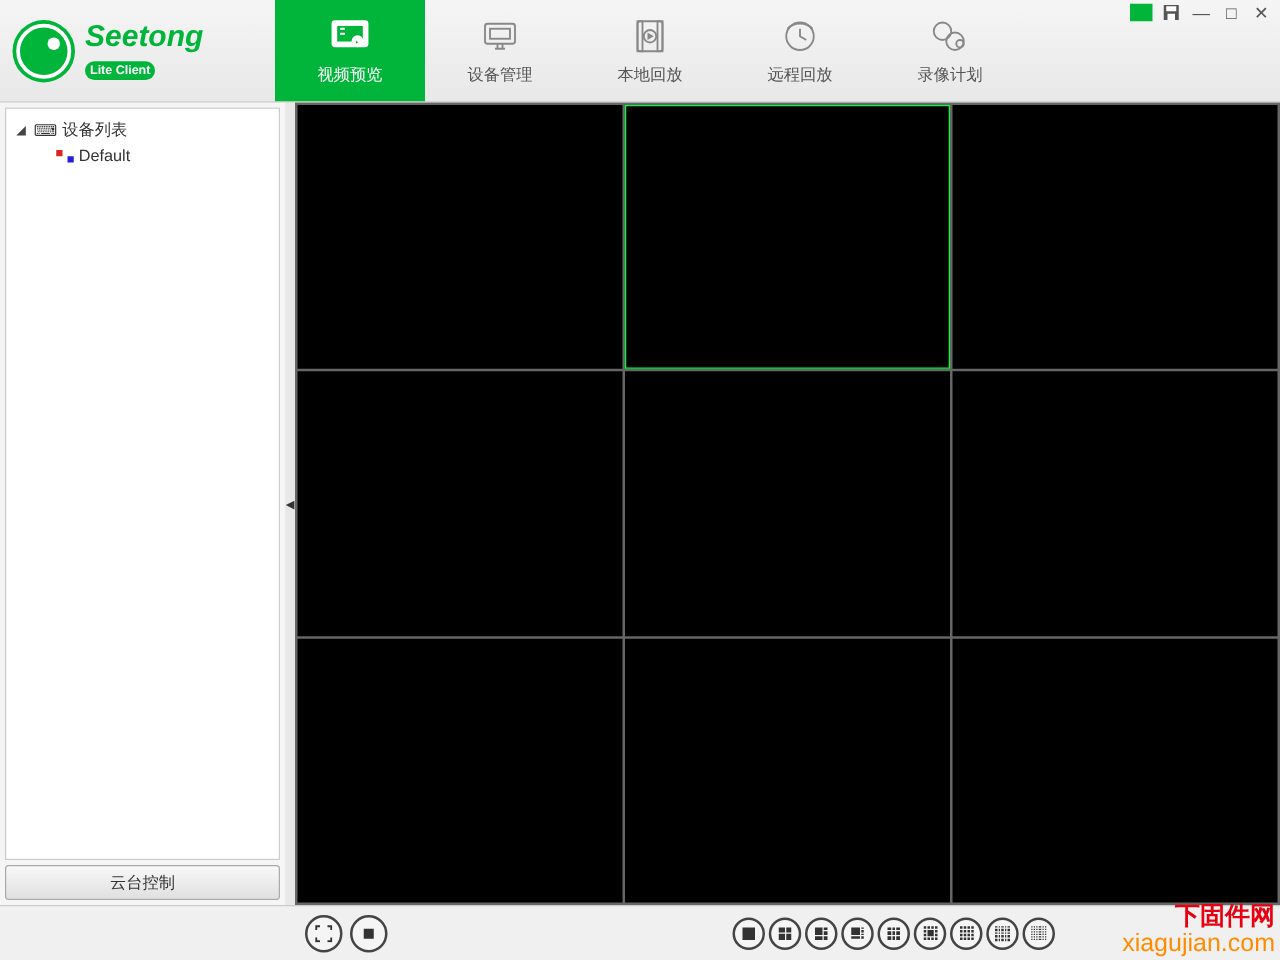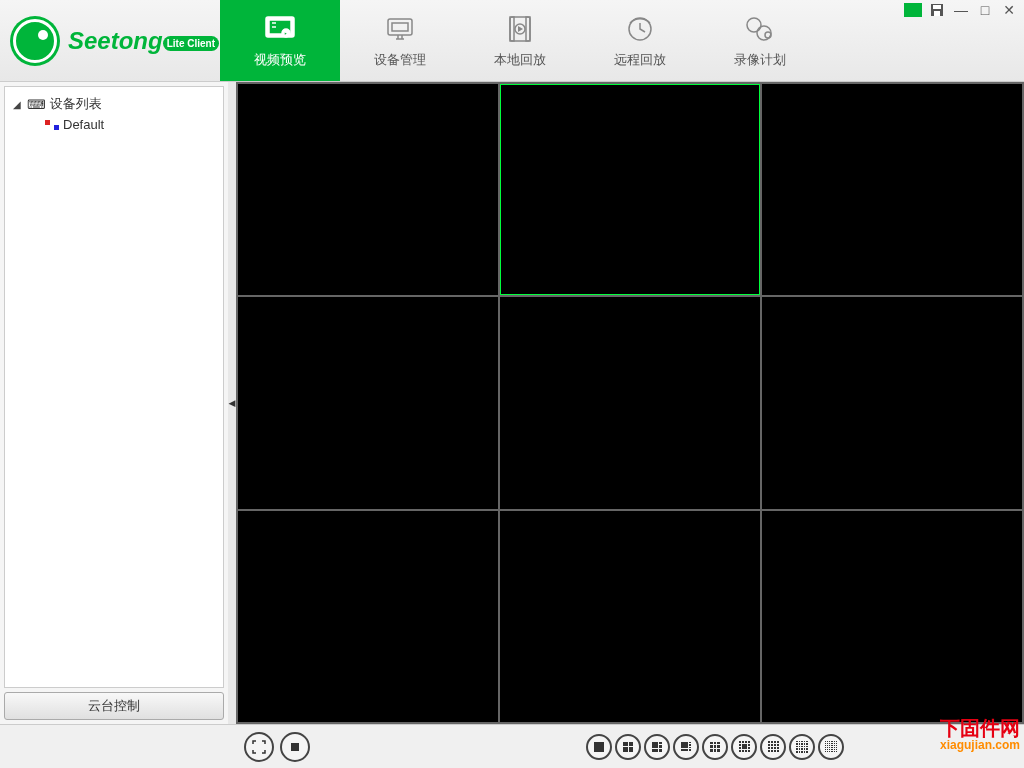--- a/index.html
+++ b/index.html
@@ -4,21 +4,21 @@
   <style>
     * { box-sizing: border-box; margin: 0; padding: 0; font-family: "Microsoft YaHei", Arial, sans-serif; }
     body { width: 1024px; height: 768px; background: #f0f0f0; overflow: hidden; position: relative; }
     
     .top-bar { height: 82px; background: linear-gradient(to bottom, #f5f5f5, #e8e8e8); border-bottom: 1px solid #ccc; display: flex; align-items: stretch; position: relative; }
     
     .logo-area { width: 220px; display: flex; align-items: center; padding-left: 10px; gap: 8px; }
     .logo-circle { width: 50px; height: 50px; border-radius: 50%; background: #00b53a; position: relative; display: flex; align-items: center; justify-content: center; }
     .logo-circle::before { content: ""; width: 38px; height: 38px; border: 3px solid #fff; border-radius: 50%; position: absolute; }
     .logo-circle::after { content: ""; width: 10px; height: 10px; background: #fff; border-radius: 50%; position: absolute; top: 14px; right: 12px; }
-    .logo-text { display: flex; flex-direction: row; }
+    .logo-text { display: flex; flex-direction: column; }
     .logo-title { font-size: 24px; font-weight: bold; color: #00b53a; font-style: italic; line-height: 1; }
     .logo-sub { margin-top: 4px; }
     .lite-badge { display: inline-block; background: #00b53a; color: #fff; font-size: 10px; font-weight: bold; padding: 2px 4px; border-radius: 10px; }
     
     .nav-tabs { display: flex; flex: 1; }
     .nav-tab { width: 120px; display: flex; flex-direction: column; align-items: center; justify-content: center; cursor: pointer; gap: 6px; }
     .nav-tab.active { background: #00b53a; }
     .nav-tab.active .tab-label { color: #fff; }
     .nav-tab.active svg { stroke: #fff; fill: #fff; }
     .tab-icon { width: 36px; height: 32px; display: flex; align-items: center; justify-content: center; }
@@ -51,23 +51,23 @@
     
     .bottom-bar { height: 44px; background: #f0f0f0; border-top: 1px solid #ccc; display: flex; align-items: center; padding: 0 8px; gap: 4px; position: relative; }
     .bottom-left { position: absolute; left: 244px; display: flex; gap: 6px; }
     .bottom-right { position: absolute; right: 180px; display: flex; gap: 3px; }
     .ctrl-btn { width: 30px; height: 30px; border: 2px solid #444; border-radius: 50%; display: flex; align-items: center; justify-content: center; cursor: pointer; background: #f5f5f5; font-size: 10px; color: #333; }
     .ctrl-btn svg { width: 14px; height: 14px; }
     .layout-btn { width: 26px; height: 26px; border: 2px solid #444; border-radius: 50%; display: flex; align-items: center; justify-content: center; cursor: pointer; background: #f5f5f5; }
     .layout-grid { display: grid; gap: 1px; }
     .layout-grid div { background: #333; }
     
-    .watermark { position: absolute; right: 4px; bottom: 16px; text-align: right; line-height: 1.1; pointer-events: none; margin-top: 32px; }
+    .watermark { position: absolute; right: 4px; bottom: 2px; text-align: right; line-height: 1.1; pointer-events: none; margin-top: 32px; }
     .wm-top { font-size: 20px; font-weight: bold; color: #e60012; }
-    .wm-bottom { font-size: 12px; font-weight: bold; color: #ff8c00; }
+    .wm-bottom { font-size: 20px; font-weight: normal; color: #ff8c00; }
   </style>
 </head>
 <body>
 
 <div class="top-bar">
   <div class="logo-area">
     <div class="logo-circle"></div>
     <div class="logo-text">
       <div class="logo-title">Seetong</div>
       <div class="logo-sub"><span class="lite-badge">Lite Client</span></div>

